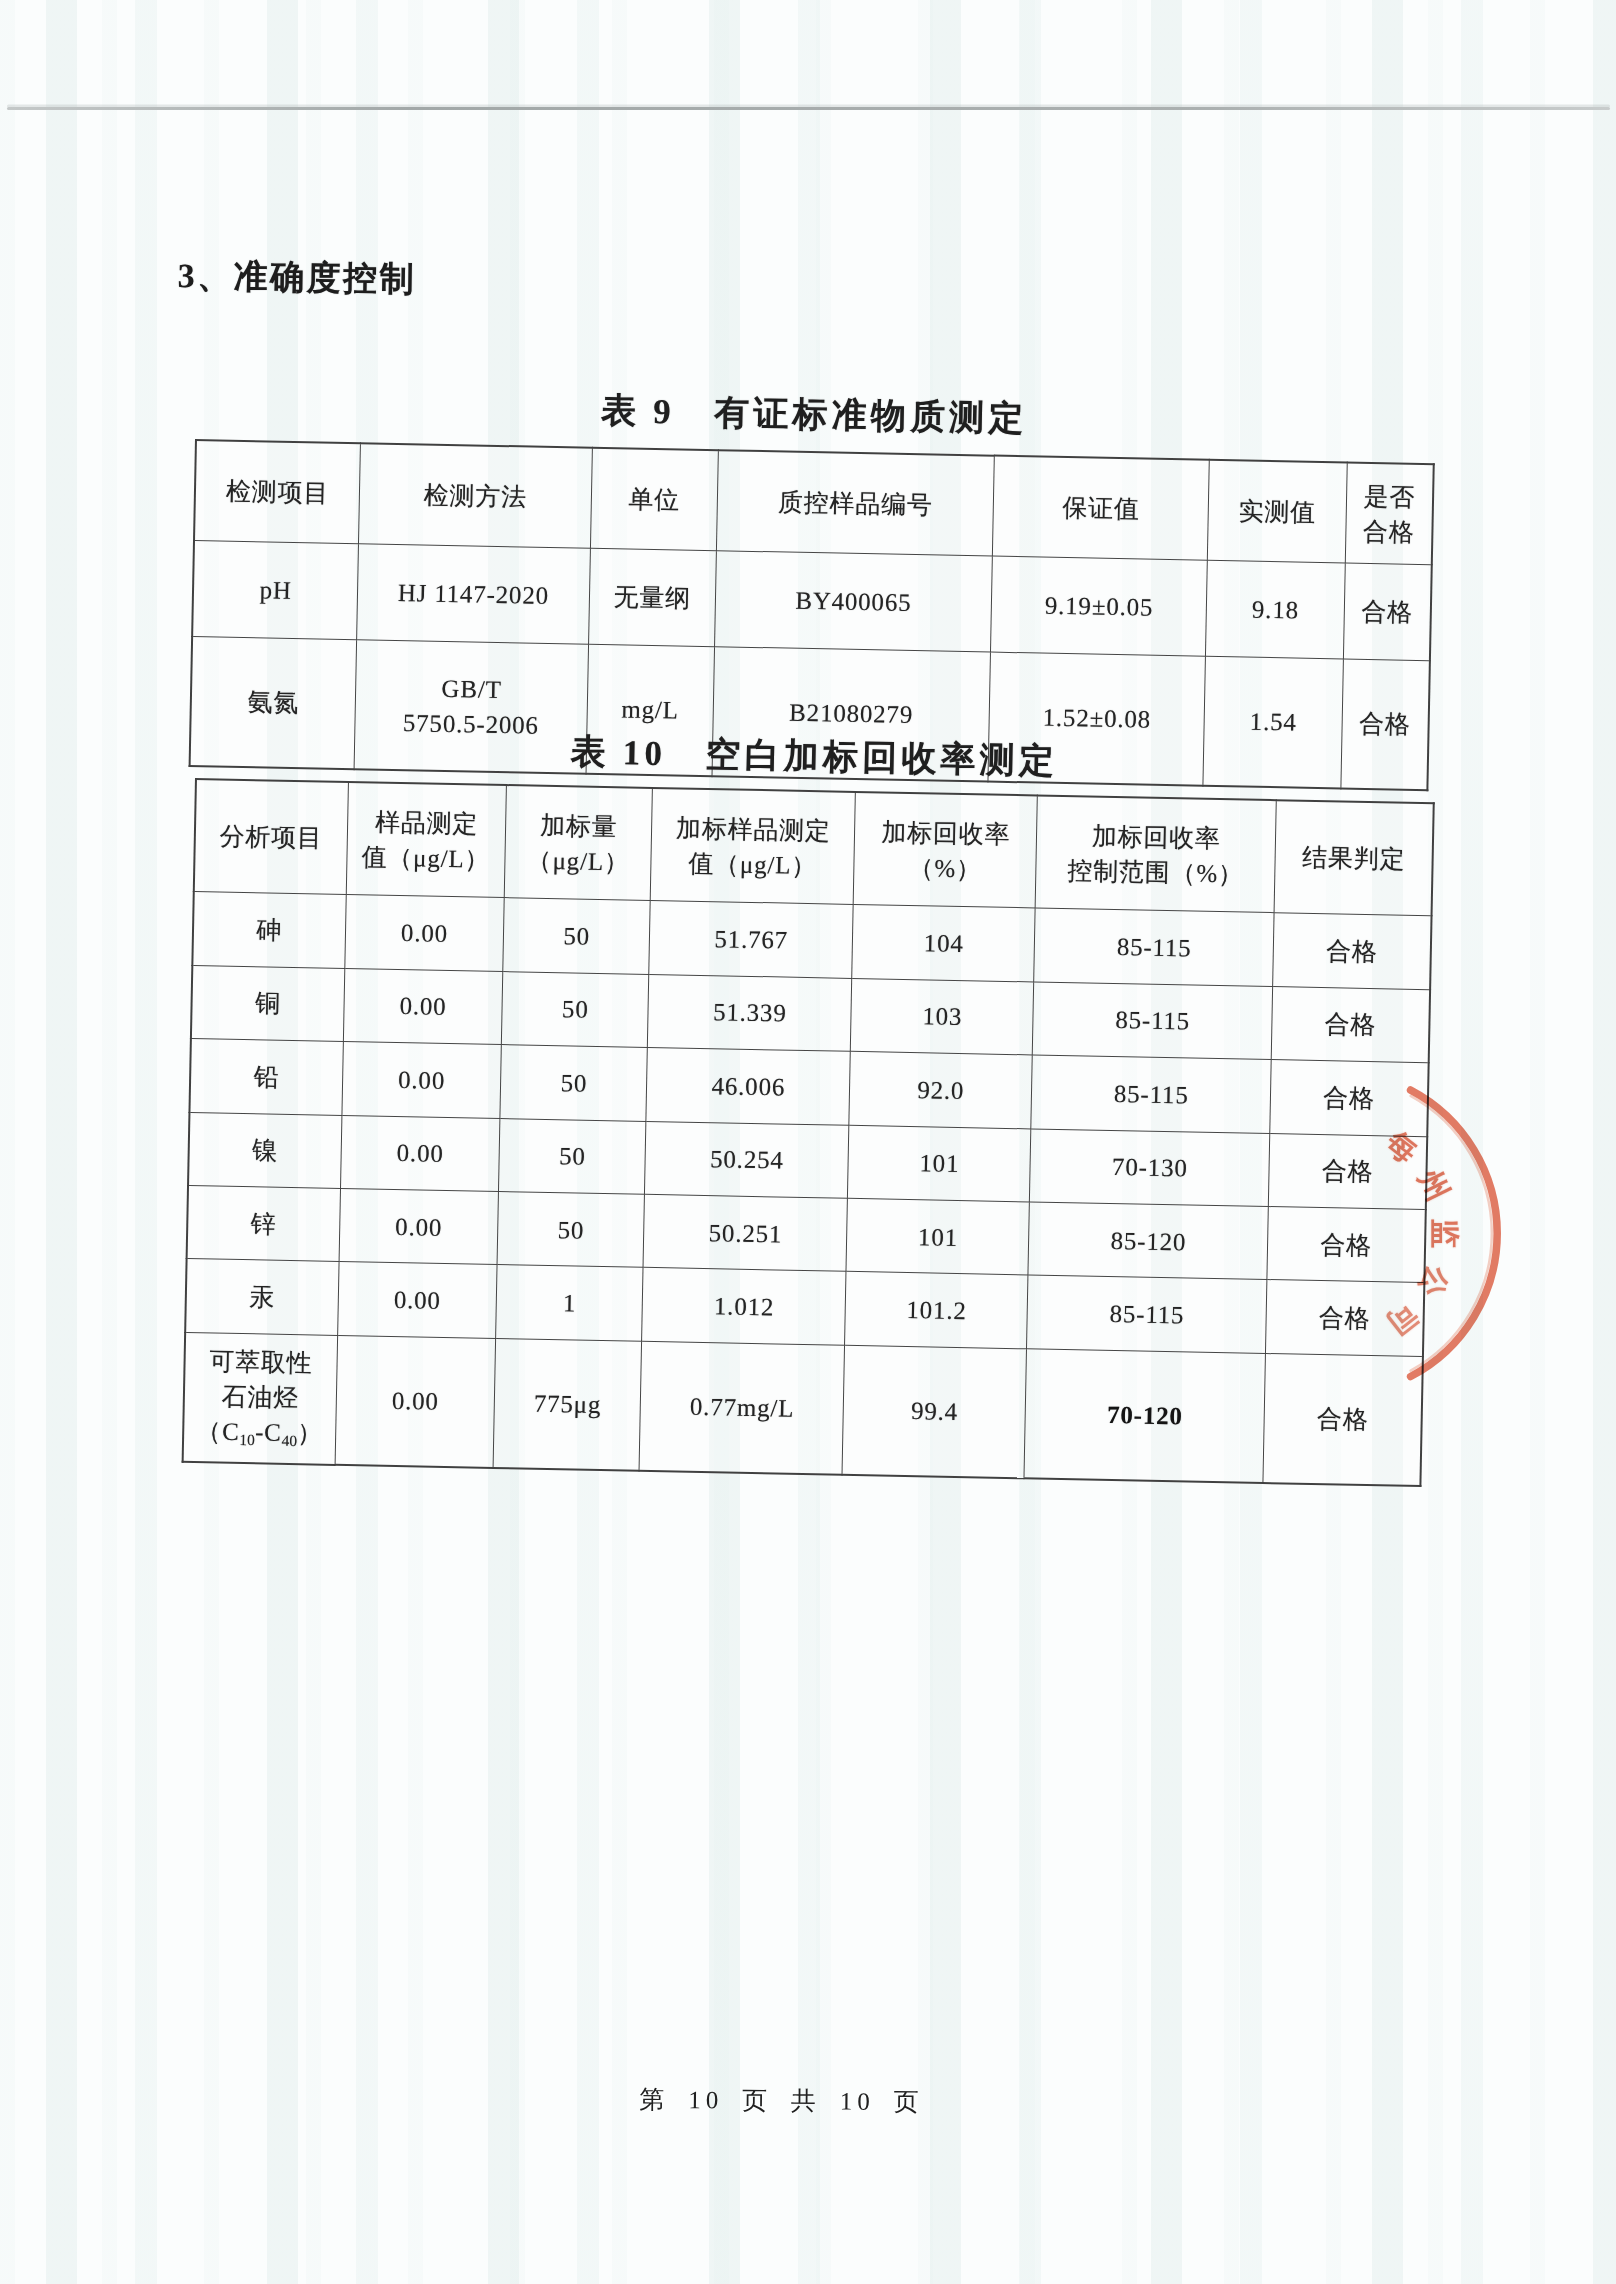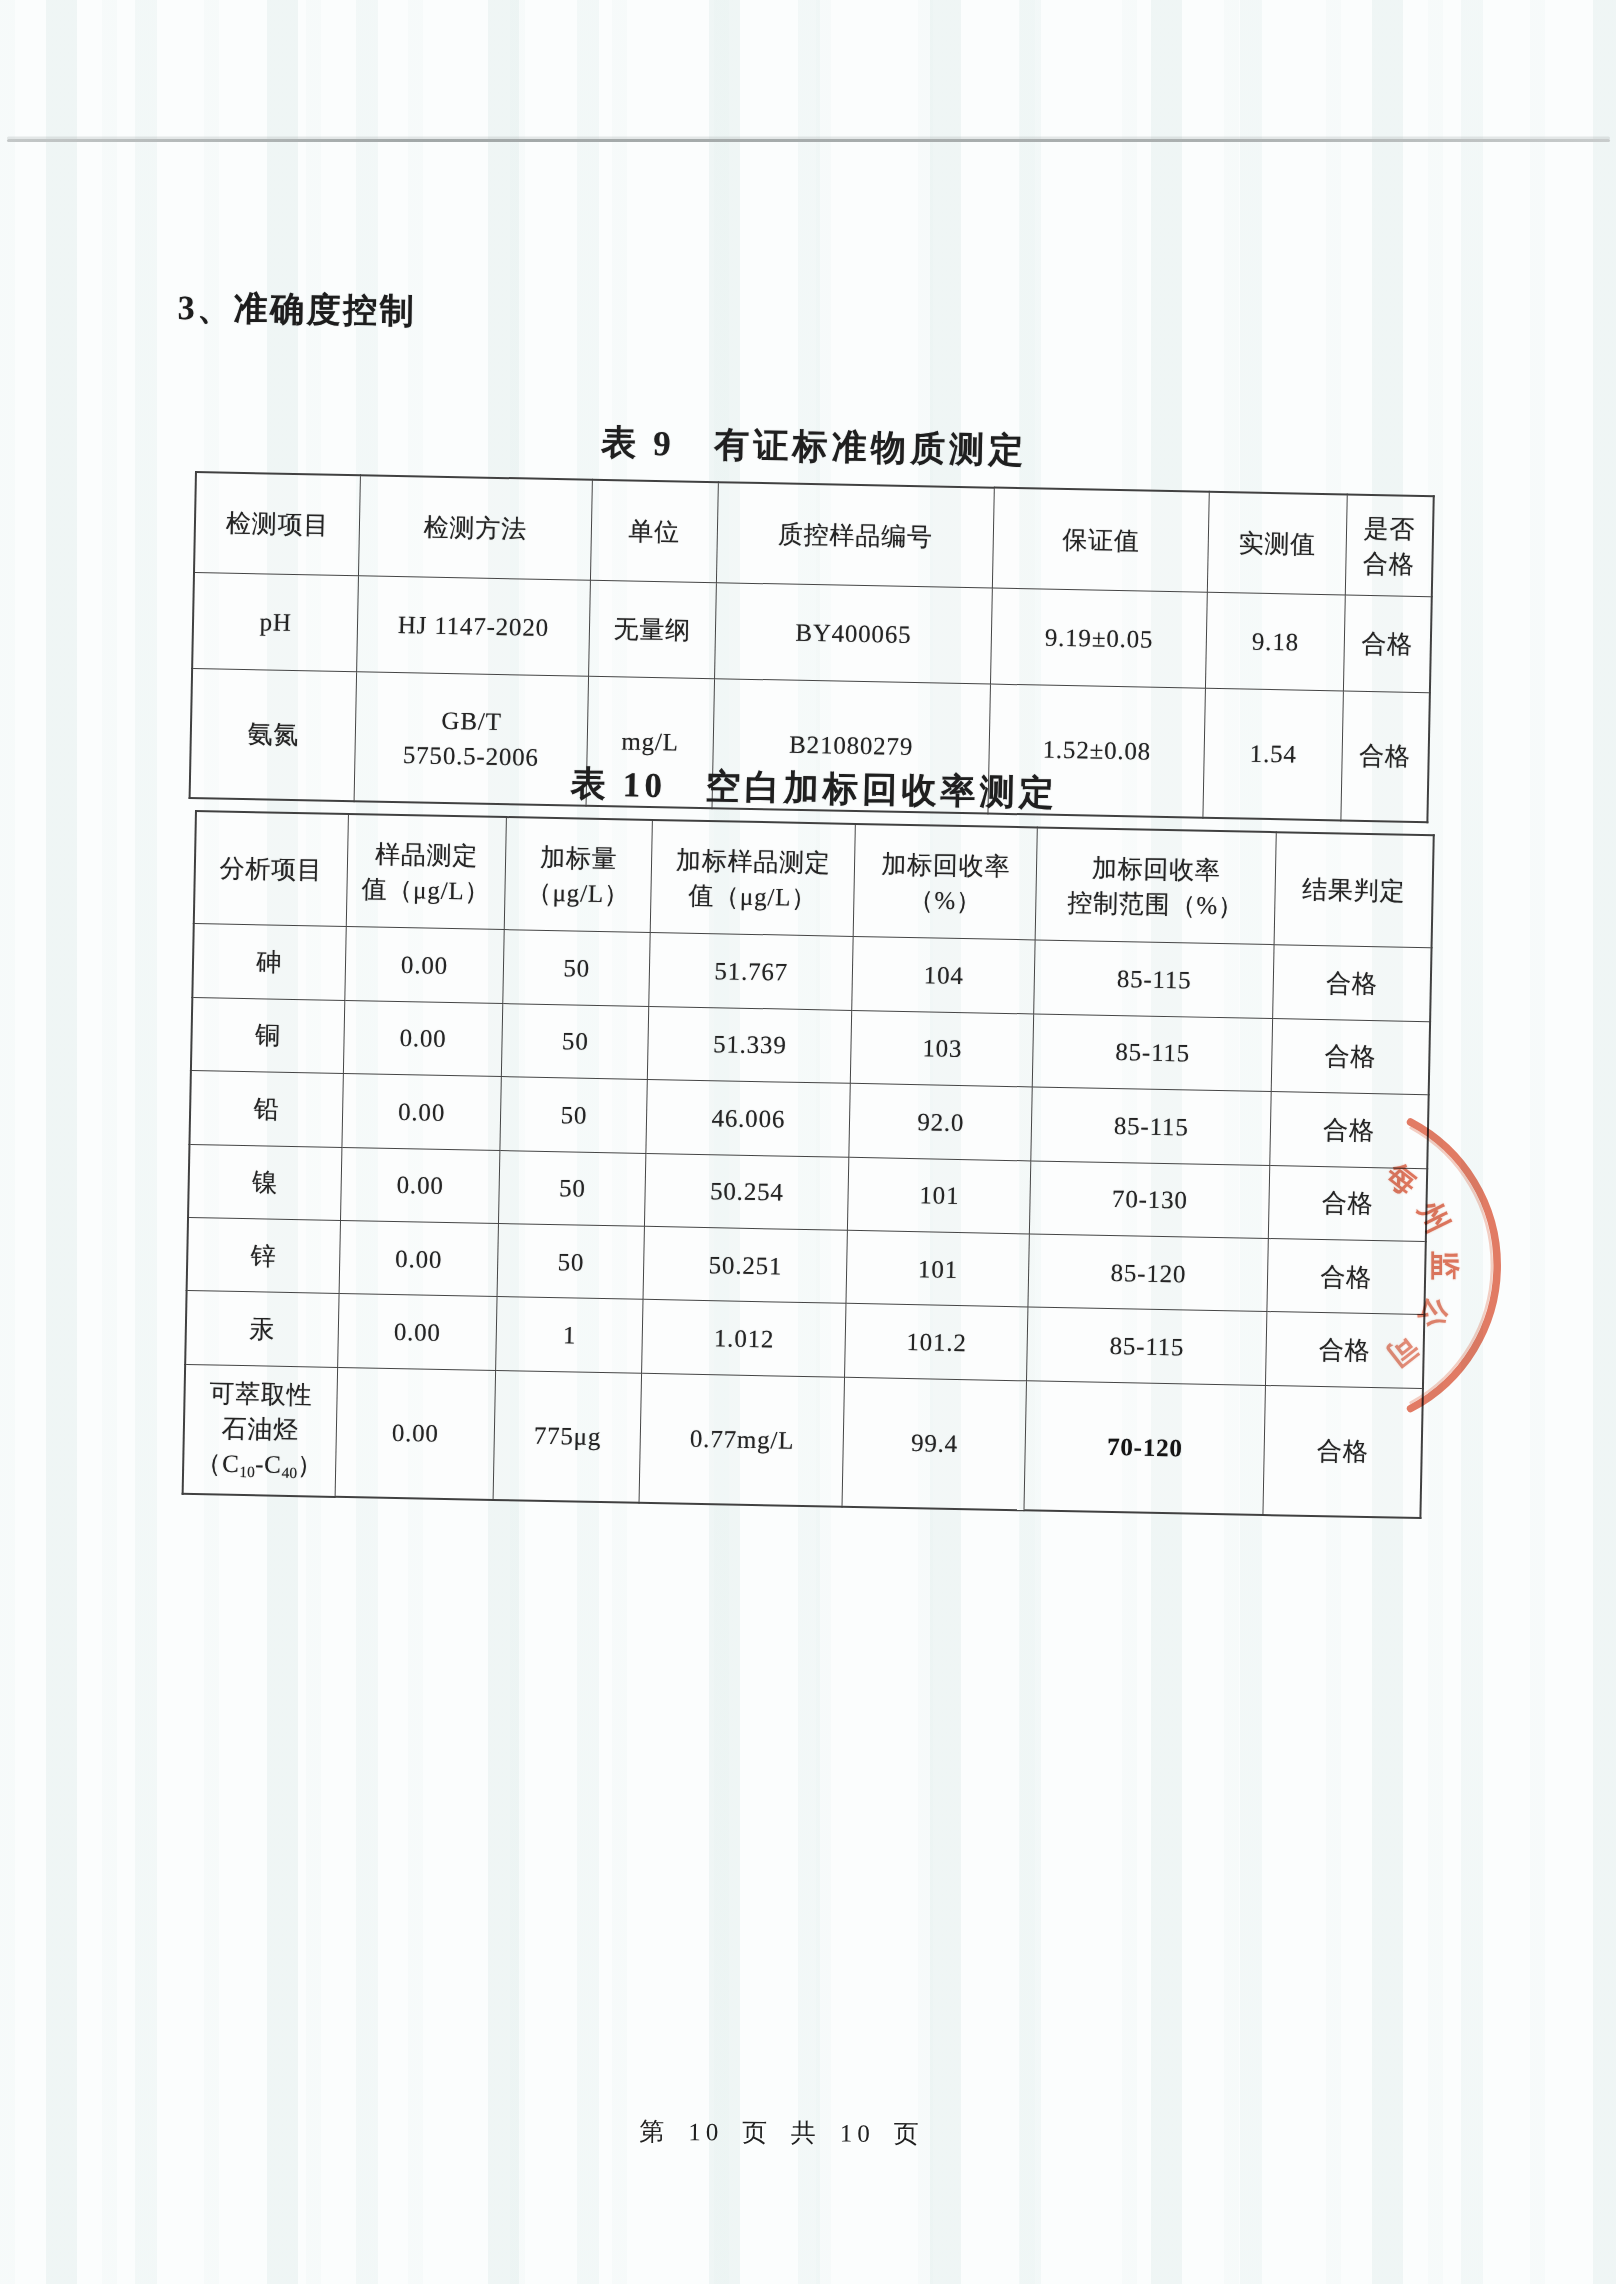--- a/index.html
+++ b/index.html
@@ -5,21 +5,21 @@
   html,body{margin:0;padding:0;}
   body{
     width:1616px;height:2284px;position:relative;overflow:hidden;
     font-family:"Liberation Serif","DejaVu Serif",serif;
     background:
       repeating-linear-gradient(90deg, rgba(233,241,240,0) 0 46px, rgba(227,238,237,.5) 46px 77px, rgba(243,248,247,0) 77px 135px, rgba(229,240,239,.4) 135px 157px, rgba(240,246,245,0) 157px 221px),
       repeating-linear-gradient(90deg, rgba(236,244,243,.3) 0 15px, rgba(255,255,255,0) 15px 102px),
       #fbfdfd;
     color:#262626;
   }
-  .page{position:absolute;inset:0;margin-top:32px;}
+  .page{position:absolute;inset:0;}
   .top-rule{
     position:absolute;left:6.7px;top:107px;width:1603px;height:3.4px;border-radius:1.7px;
     background:linear-gradient(90deg,#c4c8c8,#a2a8a8 25%,#abb0b0 75%,#c8cccc);
     box-shadow:0 -2.5px 0 rgba(182,188,188,.35);
   }
   .rot{transform:rotate(1.12deg);transform-origin:0 0;}
   .rot-sm{transform:rotate(0.85deg);transform-origin:0 0;}
   .ink{ text-shadow:0 0 1px rgba(45,45,45,.5); }
   .heading{
     position:absolute;left:178px;top:253px;margin:0;

